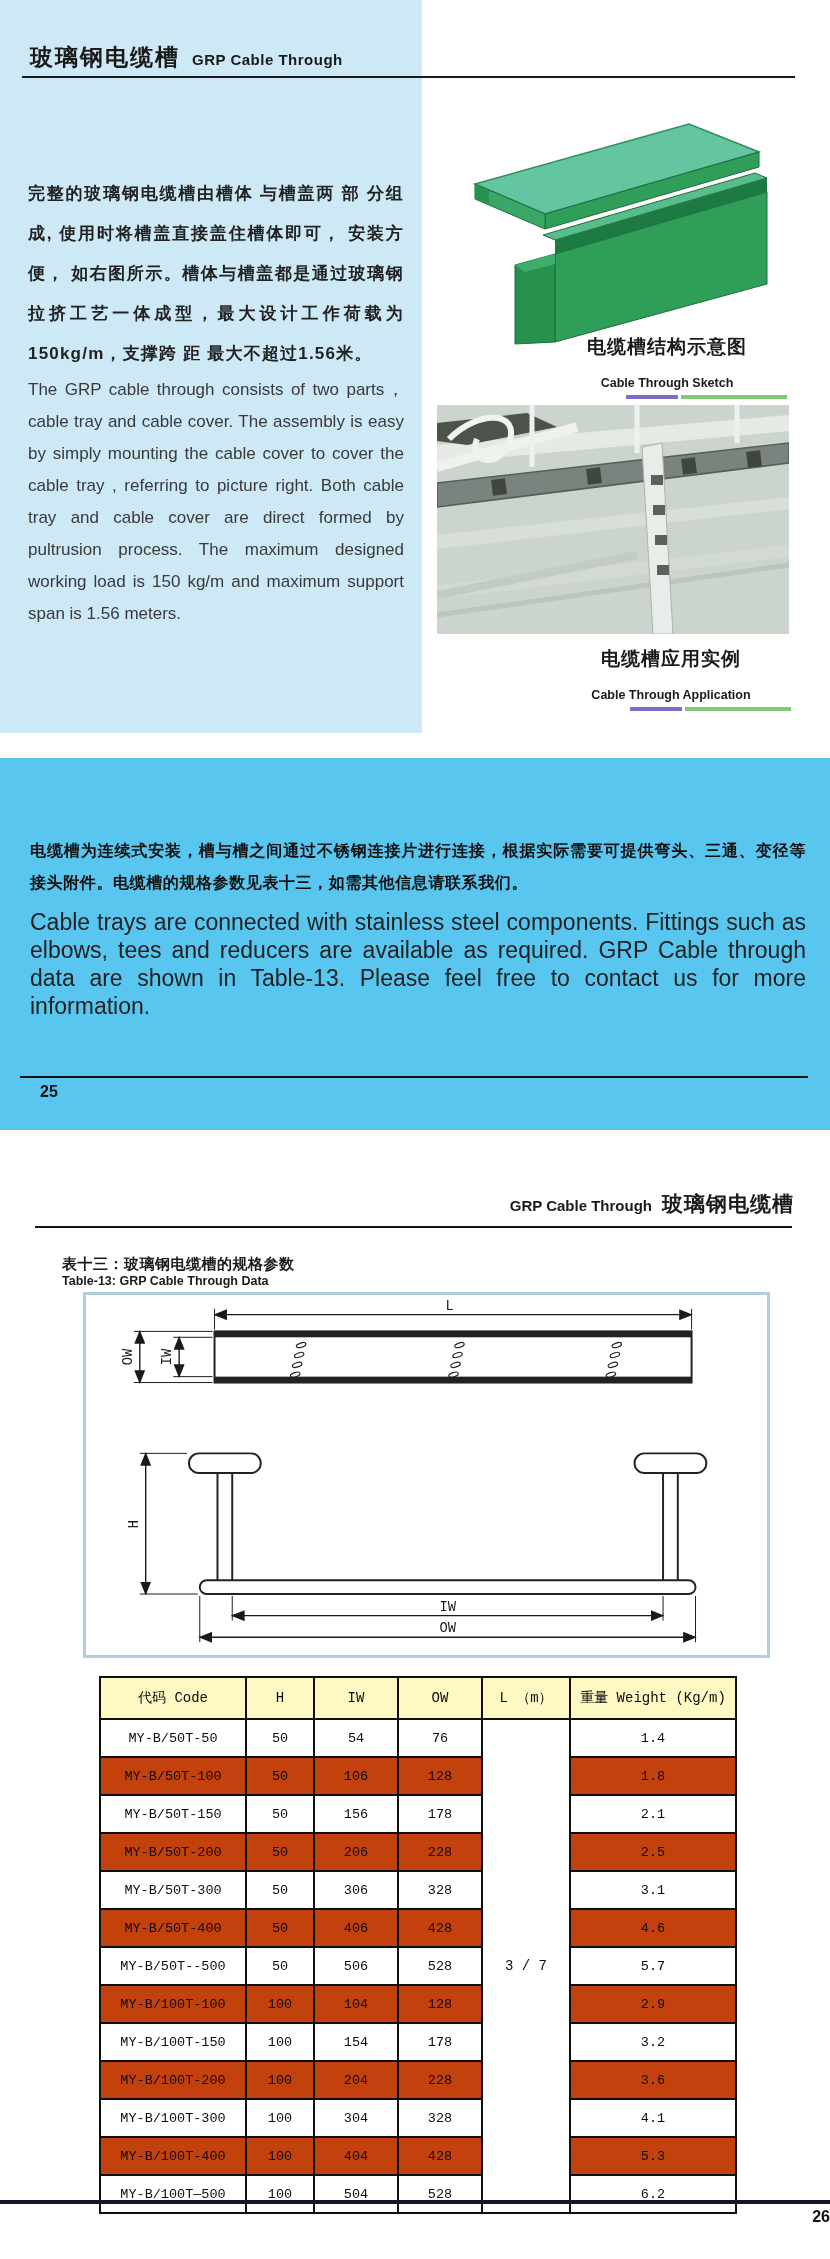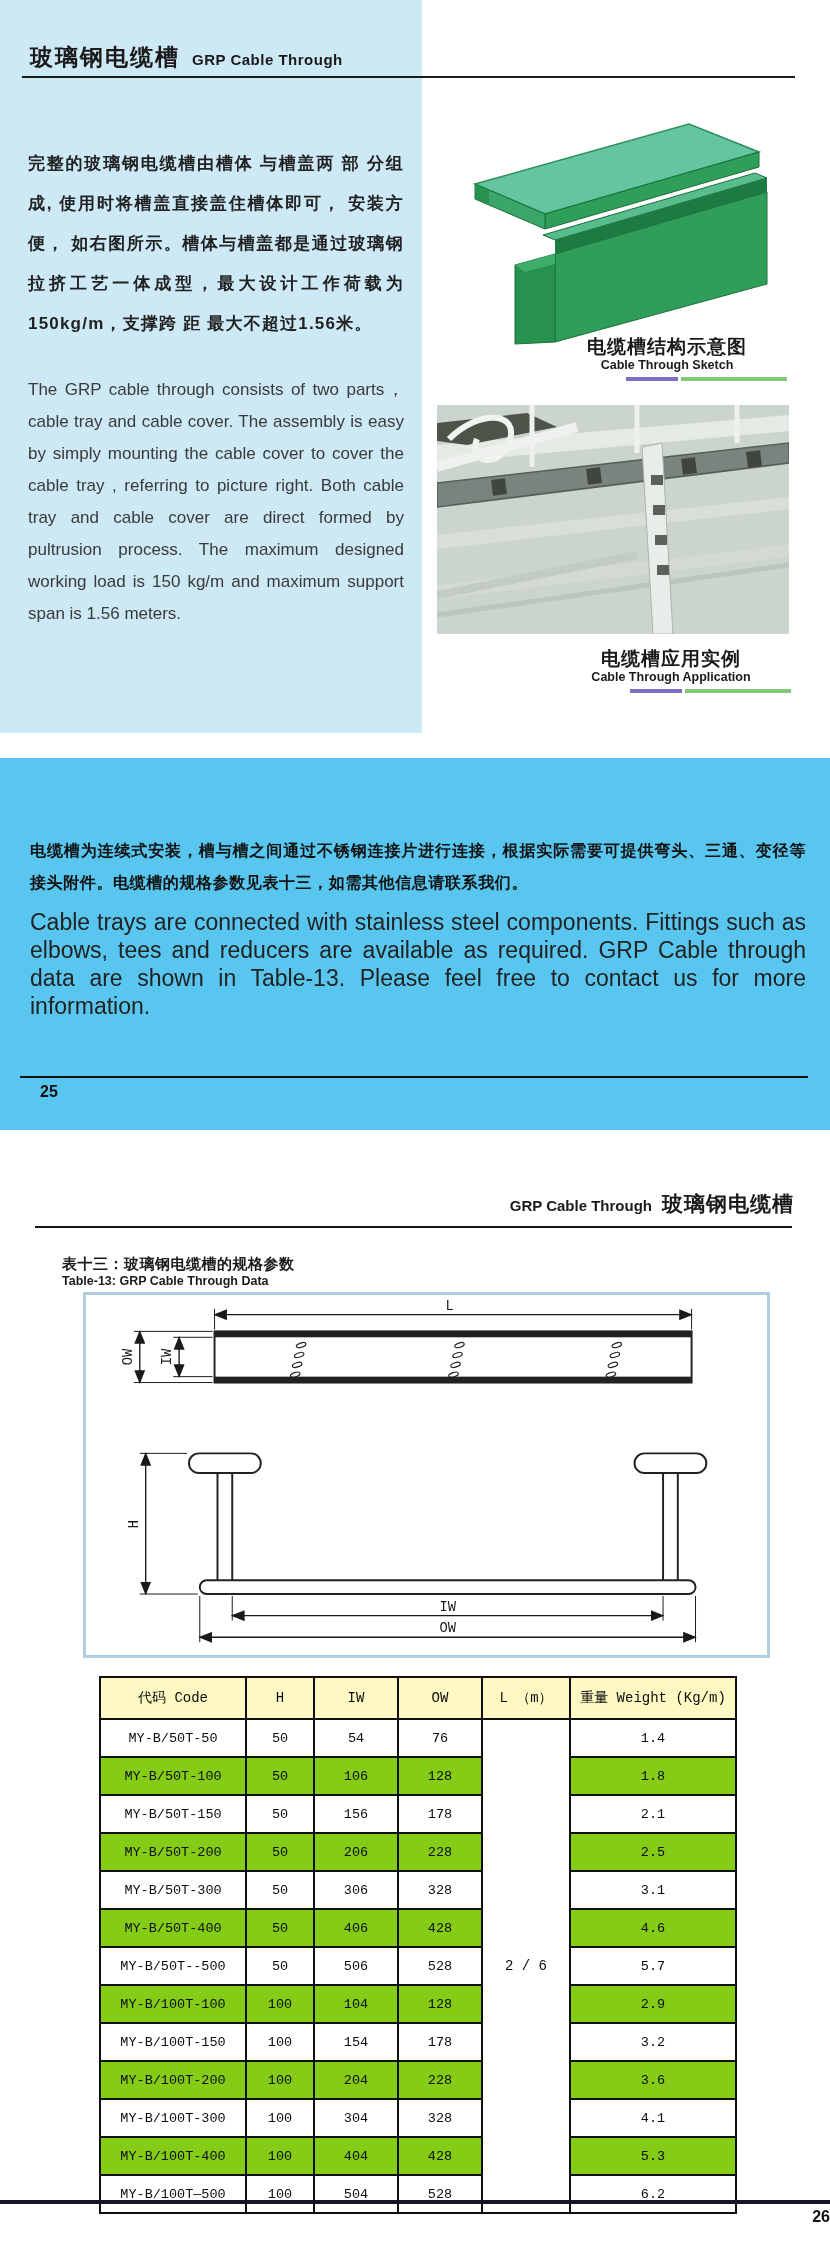--- a/index.html
+++ b/index.html
@@ -7,28 +7,28 @@
          font-family:"Liberation Sans",sans-serif;color:#1a1a1a;}
   .abs{position:absolute;}
 
   
   .panel1{left:0;top:0;width:422px;height:733px;background:#cde9f6;}
   .title-row{left:30px;top:42px;display:flex;align-items:baseline;gap:12px;white-space:nowrap;}
   .title-zh{font-size:23px;font-weight:bold;letter-spacing:2px;}
   .title-en{font-size:15px;font-weight:bold;letter-spacing:.5px;}
   .title-rule{left:22px;top:76px;width:773px;height:2px;background:#1b1b1b;}
 
-  .intro-zh{left:28px;top:144px;width:376px;font-size:17px;font-weight:600;line-height:40px;
+  .intro-zh{left:28px;top:174px;width:376px;font-size:17px;font-weight:600;line-height:40px;
             text-align:justify;letter-spacing:1.2px;color:#222;}
   .intro-en{left:28px;top:374px;width:376px;font-size:17px;line-height:32px;color:#3a3a3a;text-align:justify;}
 
   .img-frame{overflow:hidden;}
   .caption{width:240px;text-align:center;line-height:1.15;}
   .cap-zh{font-size:19px;font-weight:bold;letter-spacing:1px;}
-  .cap-en{font-size:12.5px;font-weight:bold;margin-top:0;}
+  .cap-en{font-size:12.5px;font-weight:bold;margin-top:18px;}
   .cap-bars{display:flex;justify-content:flex-end;gap:3px;margin-top:5px;}
   .bar-purple{width:52px;height:4px;background:#7b6ec6;}
   .bar-green{width:106px;height:4px;background:#7fca77;}
 
   .band2{left:0;top:758px;width:830px;height:372px;background:#58c6ee;}
   .note-zh{left:30px;top:835px;width:776px;font-size:16px;font-weight:bold;line-height:32px;
            letter-spacing:.6px;color:#111;text-align:justify;}
   .note-en{left:30px;top:908px;width:776px;font-size:23px;line-height:28px;color:#222;text-align:justify;}
   .band-rule{left:20px;top:1076px;width:788px;height:2px;background:#111;}
   .pagenum{font-size:16px;font-weight:bold;color:#111;}
@@ -47,21 +47,21 @@
            box-sizing:border-box;background:#fff;}
   .diagram svg{display:block;width:100%;height:100%;}
   .dimtxt{font-family:"Liberation Mono",monospace;font-size:14px;fill:#1a1a1a;}
 
   .spec-table{left:99px;top:1676px;}
   table.spec{border-collapse:collapse;table-layout:fixed;background:#fff;
              font-family:"Liberation Mono",monospace;color:#0c0c0c;}
   table.spec th,table.spec td{border:2px solid #0f0f0f;text-align:center;padding:0;}
   table.spec th{height:40px;font-size:14px;font-weight:normal;background:#fef9c3;}
   table.spec td{height:36px;font-size:13.5px;}
-  table.spec tr.hl td{background:#84cc16;}
+  table.spec tr.hl td{background:#c2410c;}
   table.spec td.lcell{background:#ffffff;font-size:14px;}
 
   .bottom-rule{left:0;top:2200px;width:830px;height:4px;background:#15152a;}
   .p26{right:0;top:2208px;margin-left:24px;}
 </style>
 </head>
 <body>
 
 <div class="sheet">
 
@@ -253,21 +253,21 @@
           <th>L （m）</th>
           <th>重量 Weight (Kg/m)</th>
         </tr>
       </thead>
       <tbody>
           <tr>
             <td>MY-B/50T-50</td>
             <td>50</td>
             <td>54</td>
             <td>76</td>
-            <td rowspan="13" class="lcell">2 / 6</td>
+            <td rowspan="13" class="lcell">3 / 7</td>
             <td>1.4</td>
           </tr>
           <tr class="hl">
             <td>MY-B/50T-100</td>
             <td>50</td>
             <td>106</td>
             <td>128</td>
             <td>1.8</td>
           </tr>
           <tr>

